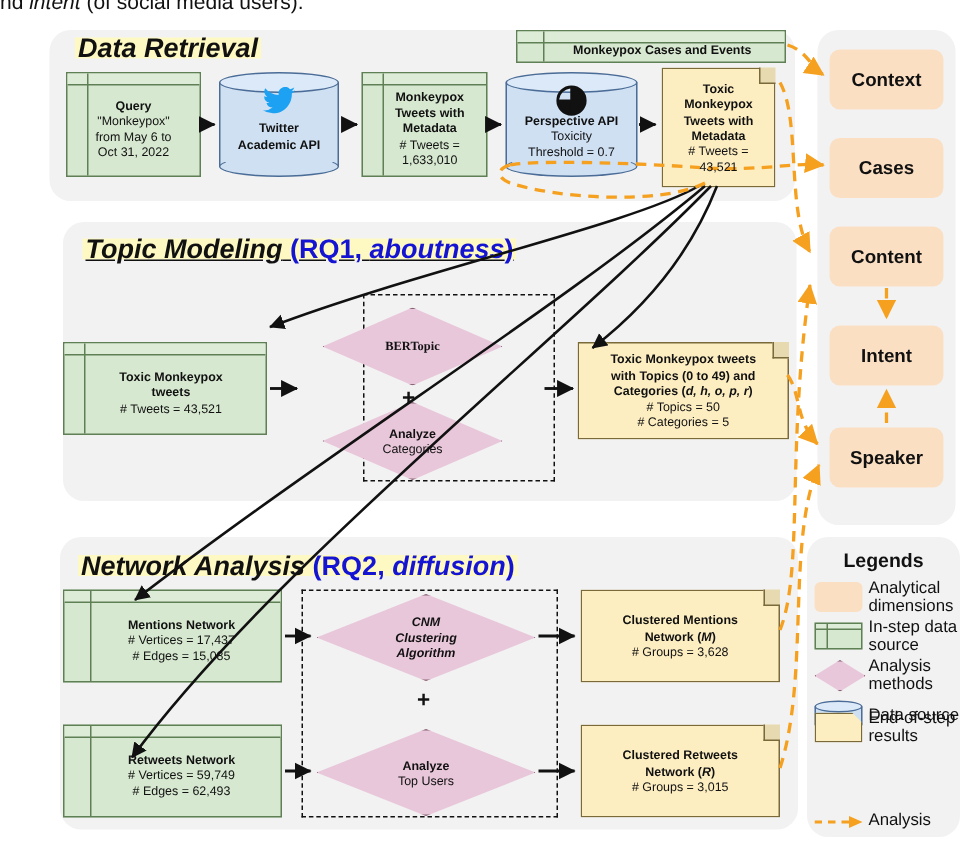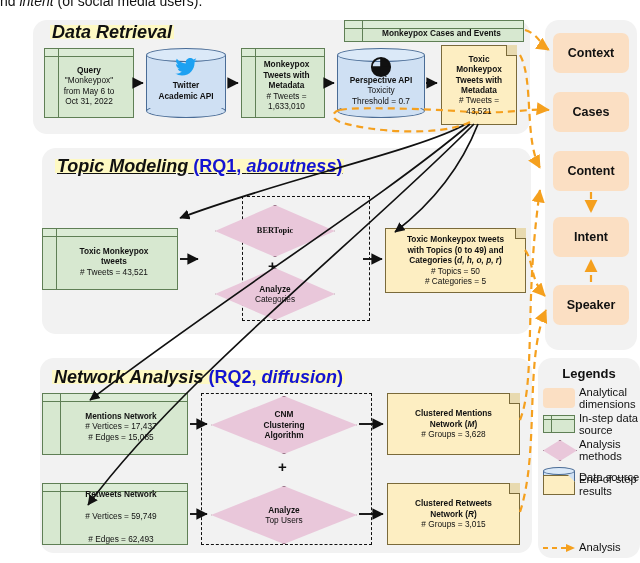--- a/index.html
+++ b/index.html
@@ -246,28 +246,28 @@
     <div class="tbl wide" style="inset:0;"></div>
     <div class="lbl" style="padding-top:6px; padding-left:14px;">
       <b>Mentions Network</b>
       <span># Vertices = 17,437</span>
       <span># Edges = 15,085</span>
     </div>
   </div>
 
   <div class="node" style="left:42px; top:483px; width:146px; height:62px;">
     <div class="tbl wide" style="inset:0;"></div>
-    <div class="lbl" style="padding-top:6px; padding-left:14px;gap:12px;">
+    <div class="lbl" style="padding-top:6px; padding-left:14px;">
       <b>Retweets Network</b>
       <span># Vertices = 59,749</span>
       <span># Edges = 62,493</span>
     </div>
   </div>
 
-  <div class="dia-wrap" style="left:211px; top:396px; width:146px; height:58px;">
+  <div class="dia-wrap" style="left:211px; top:396px; width:146px; height:58px;font-style:italic;">
     <div class="dia" style="inset:0;"></div>
     <div class="lbl">
       <b>CNM</b>
       <b>Clustering</b>
       <b>Algorithm</b>
     </div>
   </div>
 
   <div class="plus" style="left:278px; top:459px;">
     <span>+</span>

